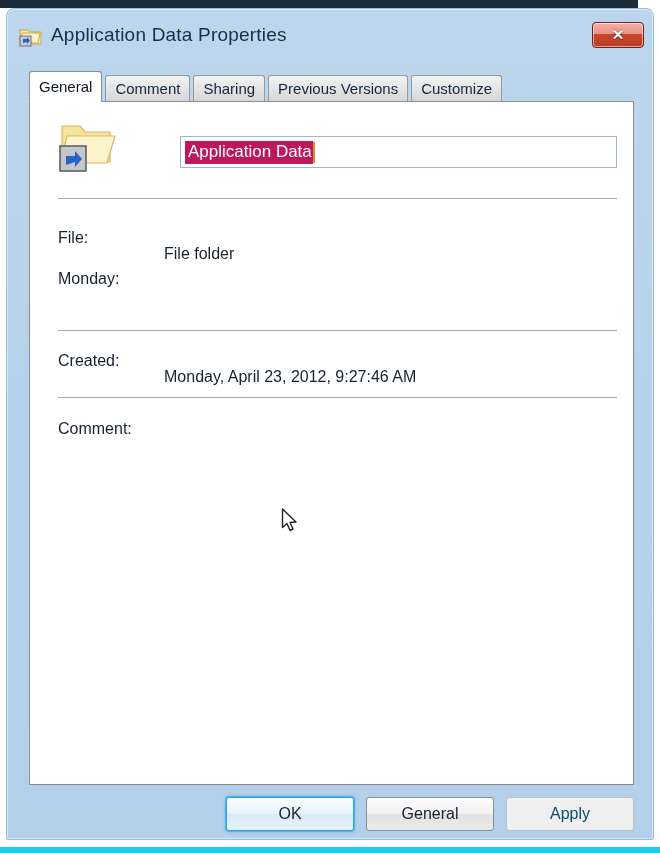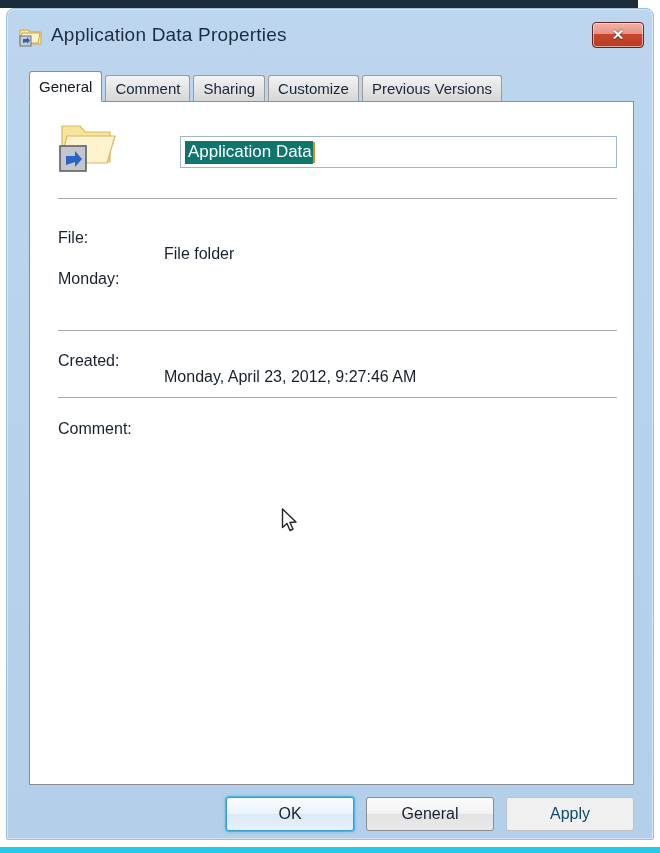--- a/index.html
+++ b/index.html
@@ -184,21 +184,21 @@
     background: #ffffff;
     border: 1px solid #9fb6cd;
     display: flex;
     align-items: center;
     cursor: text;
   }
 
   .name-value {
     font-size: 17px;
     color: #ffffff;
-    background: #0f766e;
+    background: #be185d;
     padding: 1px 1px 2px 3px;
     margin-left: 4px;
     white-space: nowrap;
     line-height: 20px;
   }
   .caret {
     width: 2px;
     height: 21px;
     background: #e08a1e;
     margin-left: 0px;
@@ -306,24 +306,24 @@
       <div class="tab active">
         <span>General</span>
       </div>
       <div class="tab">
         <span>Comment</span>
       </div>
       <div class="tab">
         <span>Sharing</span>
       </div>
       <div class="tab">
+        <span>Previous Versions</span>
+      </div>
+      <div class="tab">
         <span>Customize</span>
-      </div>
-      <div class="tab">
-        <span>Previous Versions</span>
       </div>
     </div>
 
     <div class="panel">
 
       <div class="name-row">
 
         <div class="folder-icon">
           <svg width="62" height="56" viewBox="0 0 62 56">
             <path d="M4 8 L22 8 L27 14 L52 14 L52 44 L4 44 Z" fill="#f7e49c" stroke="#d9b95e" stroke-width="1.2"></path>

